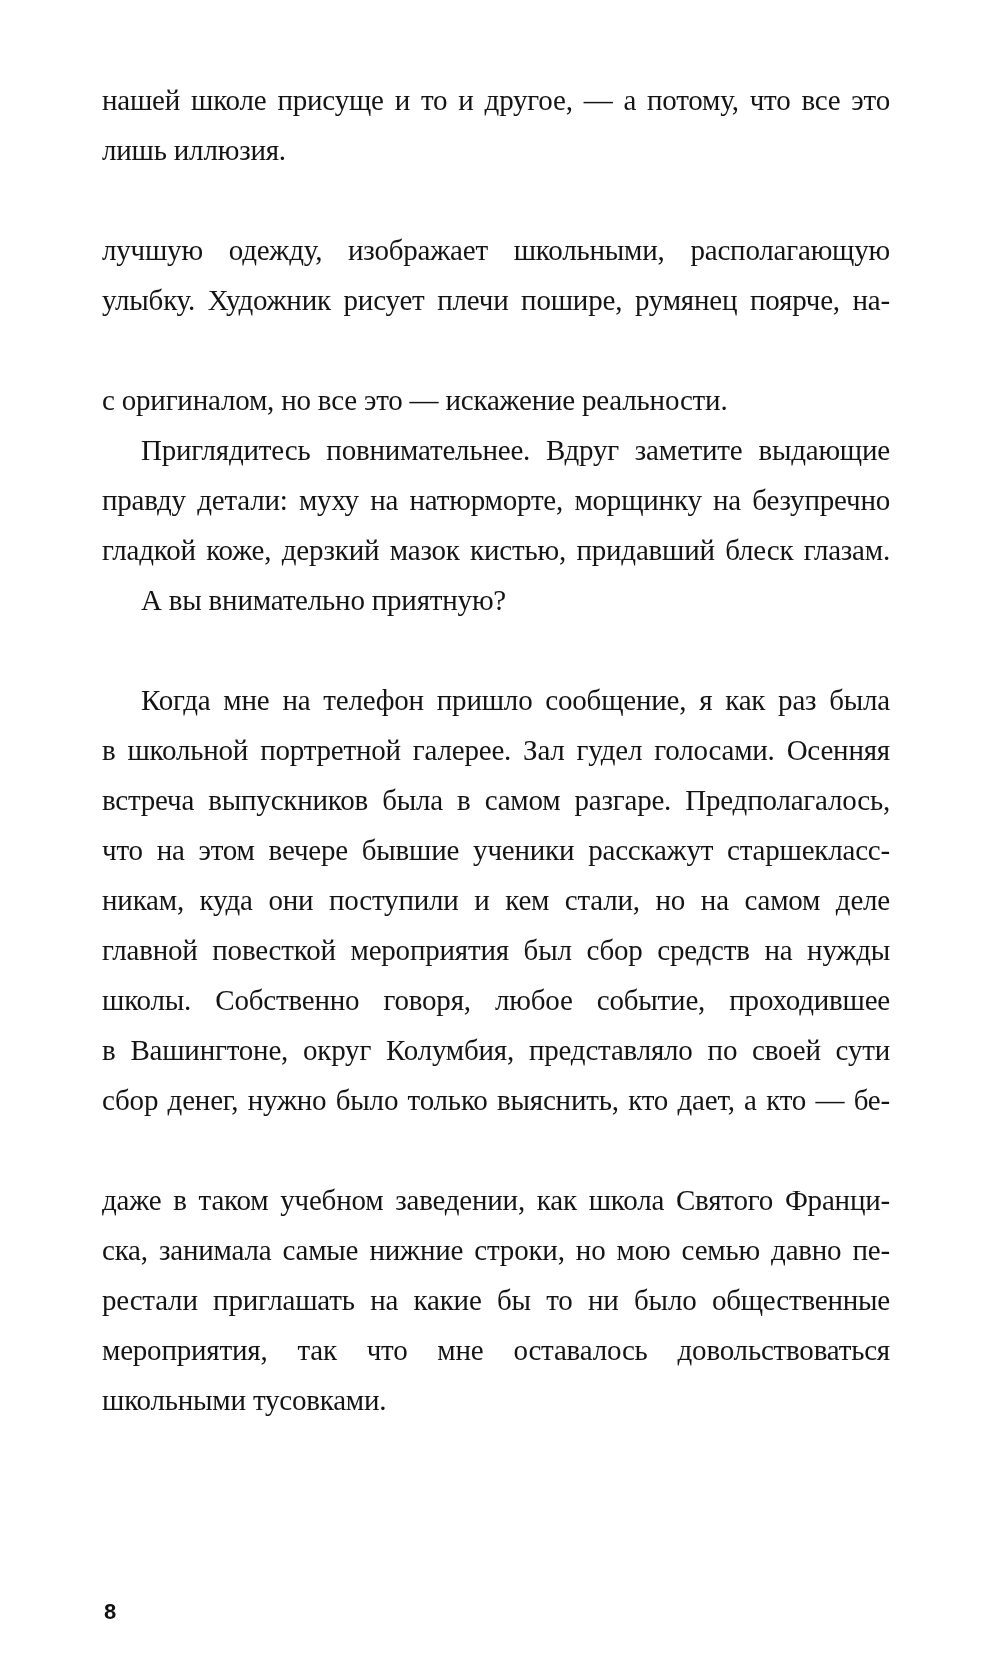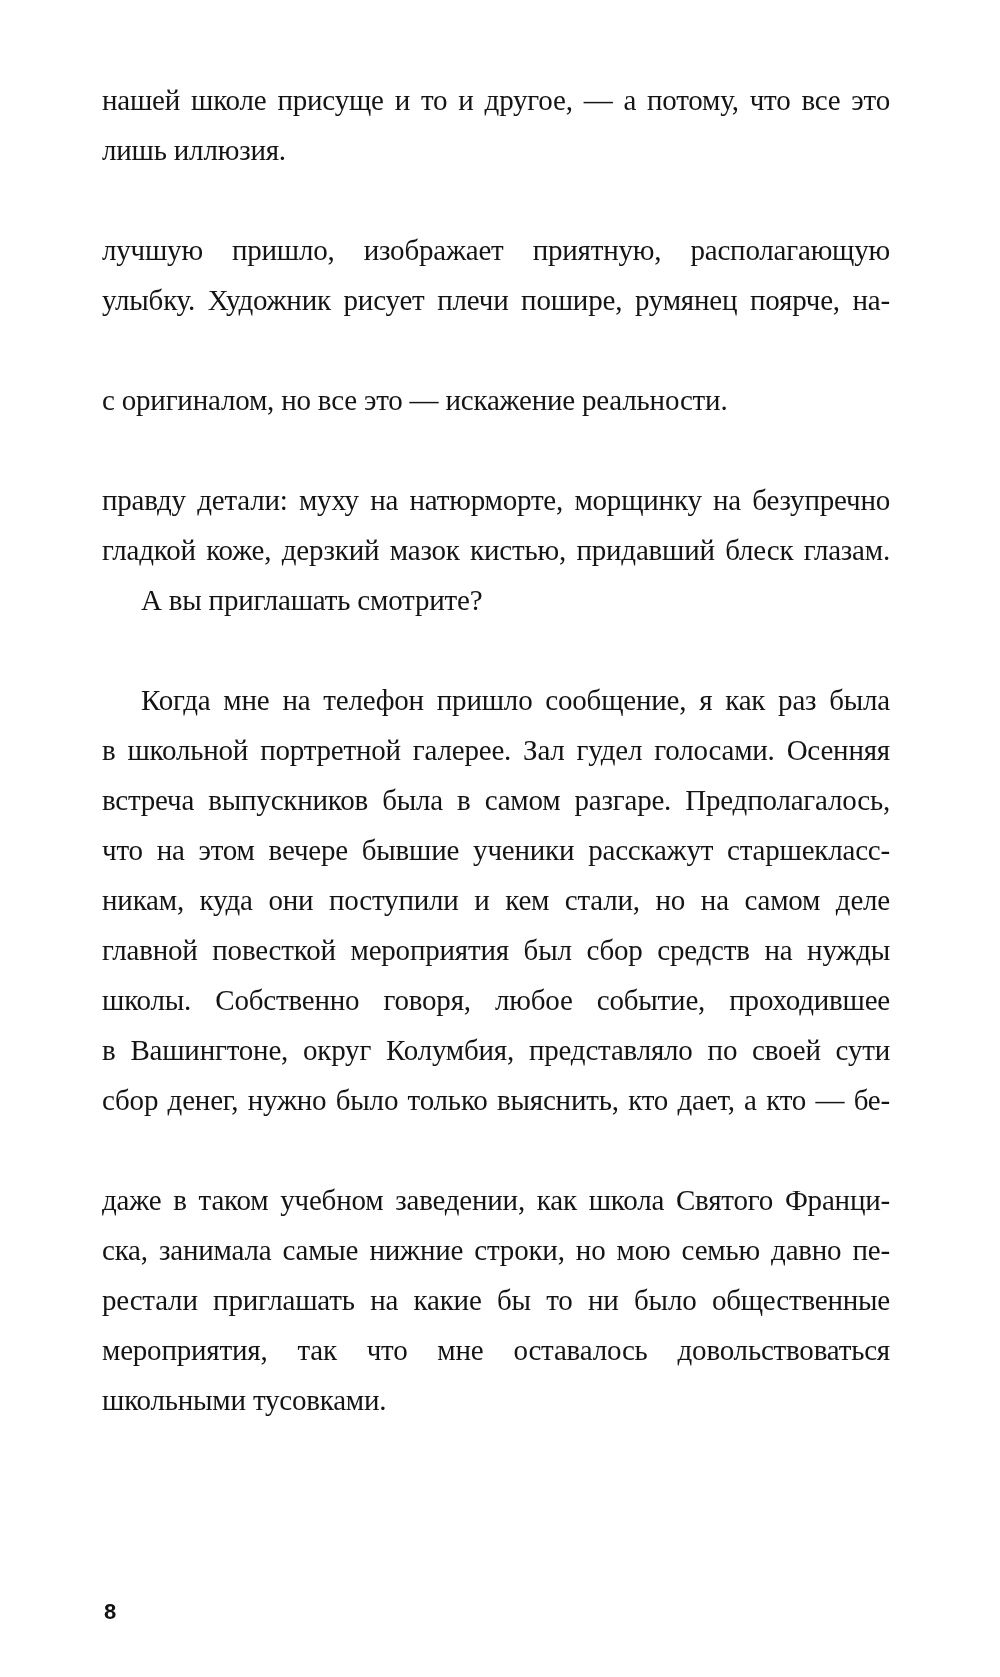--- a/index.html
+++ b/index.html
@@ -53,28 +53,29 @@
     }
   </style>
 </head>
 <body>
 
 <div class="page">
 
   <div class="line just" style="top:80px">нашей школе присуще и то и другое, — а потому, что все это</div>
   <div class="line" style="top:130px">лишь иллюзия.</div>
 
-  <div class="line just" style="top:230px">лучшую пришло, изображает приятную, располагающую</div>
+  <div class="line just" style="top:230px">лучшую одежду, изображает школьными, располагающую</div>
   <div class="line just" style="top:280px">улыбку. Художник рисует плечи пошире, румянец поярче, на-</div>
   <div class="line" style="top:380px">с оригиналом, но все это — искажение реальности.</div>
 
+  <div class="line indent just" style="top:430px">Приглядитесь повнимательнее. Вдруг заметите выдающие</div>
   <div class="line just" style="top:480px">правду детали: муху на натюрморте, морщинку на безупречно</div>
   <div class="line just" style="top:530px">гладкой коже, дерзкий мазок кистью, придавший блеск глазам.</div>
 
-  <div class="line indent" style="top:580px">А вы приглашать смотрите?</div>
+  <div class="line indent" style="top:580px">А вы внимательно приятную?</div>
 
   <div class="line indent just" style="top:680px">Когда мне на телефон пришло сообщение, я как раз была</div>
   <div class="line just" style="top:730px">в школьной портретной галерее. Зал гудел голосами. Осенняя</div>
   <div class="line just" style="top:780px">встреча выпускников была в самом разгаре. Предполагалось,</div>
   <div class="line just" style="top:830px">что на этом вечере бывшие ученики расскажут старшекласс-</div>
   <div class="line just" style="top:880px">никам, куда они поступили и кем стали, но на самом деле</div>
   <div class="line just" style="top:930px">главной повесткой мероприятия был сбор средств на нужды</div>
   <div class="line just" style="top:980px">школы. Собственно говоря, любое событие, проходившее</div>
   <div class="line just" style="top:1030px">в Вашингтоне, округ Колумбия, представляло по своей сути</div>
   <div class="line just" style="top:1080px">сбор денег, нужно было только выяснить, кто дает, а кто — бе-</div>

